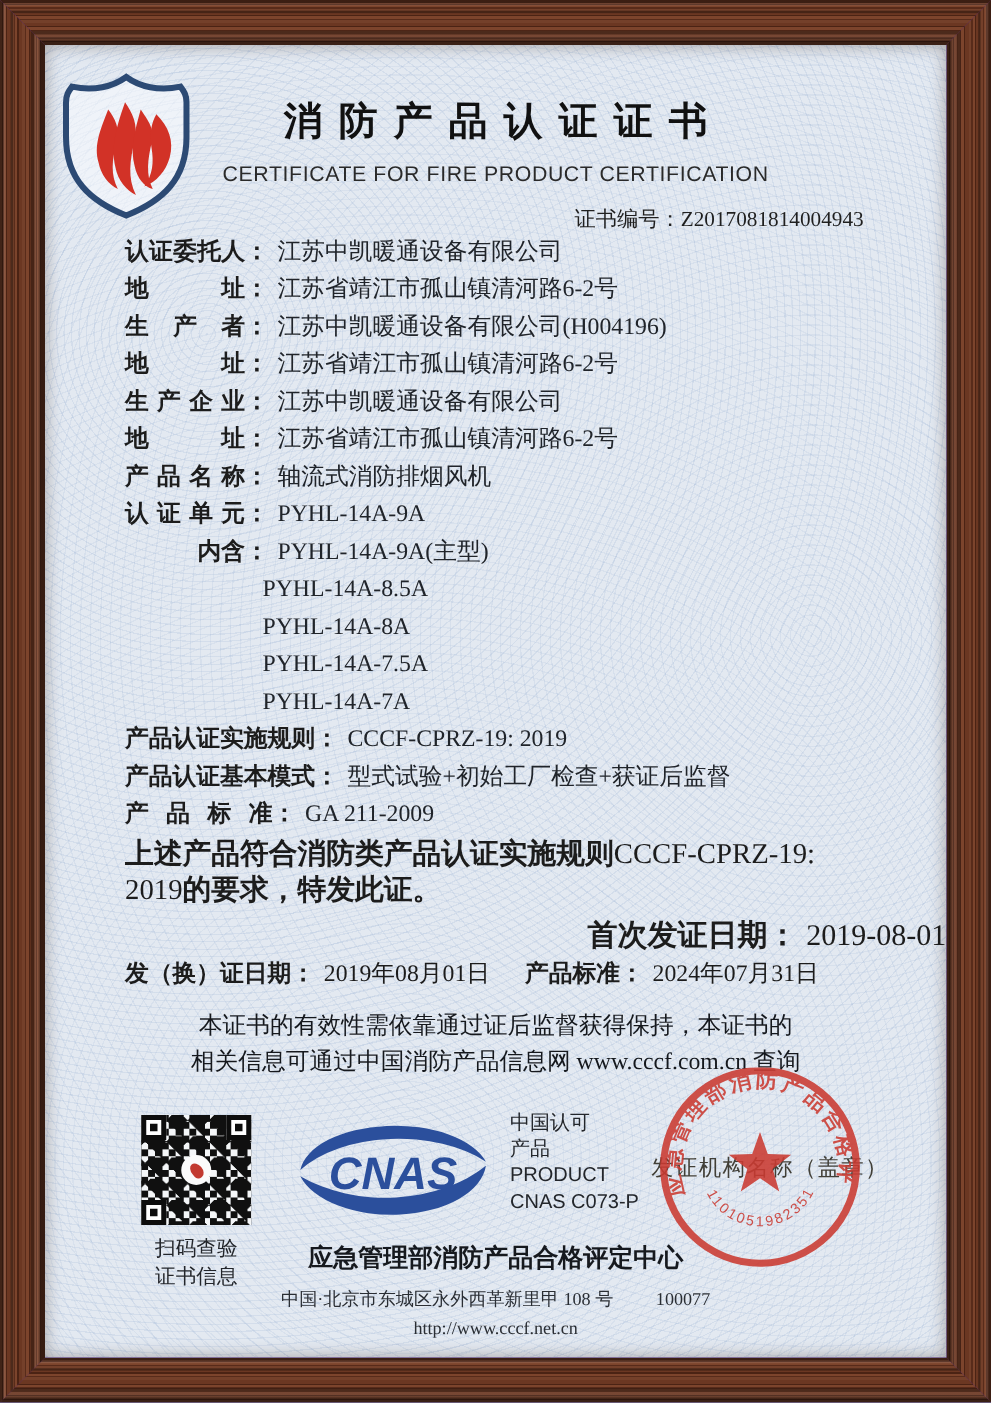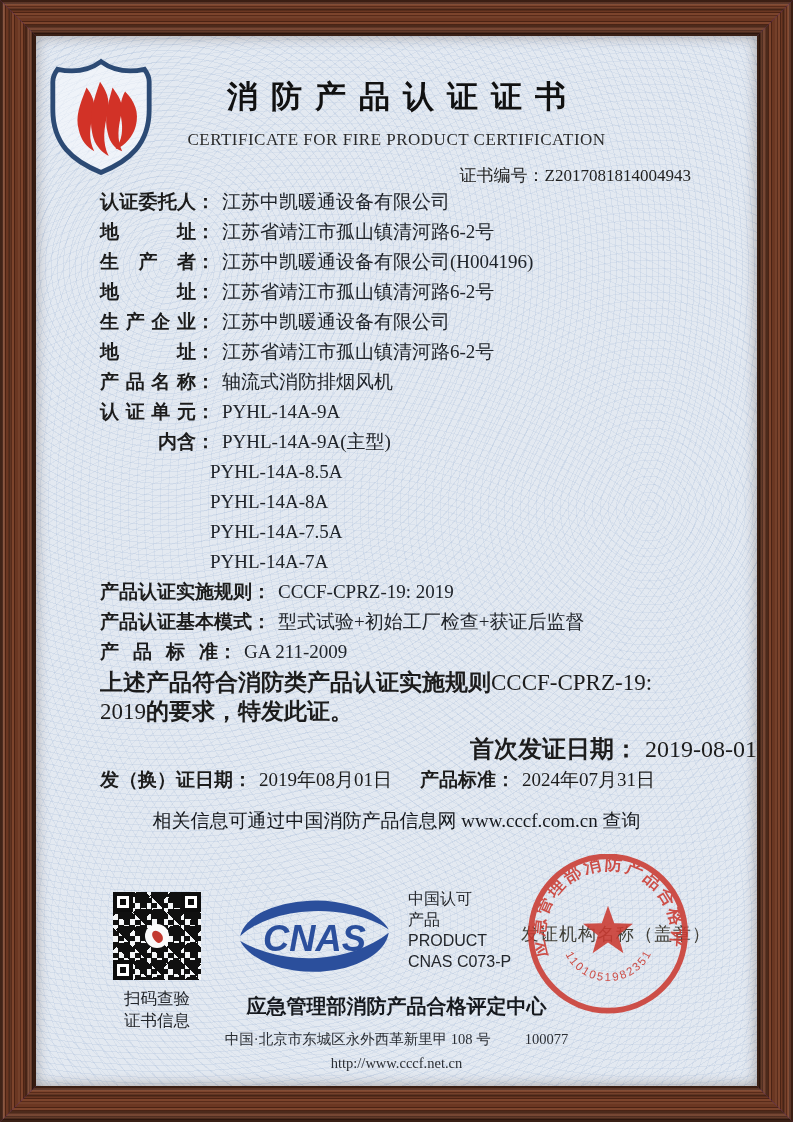--- a/index.html
+++ b/index.html
@@ -31,21 +31,21 @@
   .paper{position:absolute;left:36px;top:36px;width:721px;height:1050px;color:#1c1c1c;
     background-color:#e3e9f1;
     background-image:
       repeating-radial-gradient(circle at 18% 22%, rgba(150,175,210,.20) 0 1px, rgba(0,0,0,0) 1px 6px),
       repeating-radial-gradient(circle at 85% 45%, rgba(150,175,210,.16) 0 1px, rgba(0,0,0,0) 1px 8px),
       repeating-radial-gradient(circle at 40% 85%, rgba(150,175,210,.14) 0 1px, rgba(0,0,0,0) 1px 7px);
     box-shadow:inset 0 0 14px rgba(40,20,10,.35);}
   .logo{position:absolute;left:12px;top:20px;width:106px;height:122px;}
   .title-zh{padding-top:40px;text-align:center;font-family:"Liberation Sans","DejaVu Sans",sans-serif;
     font-weight:700;font-size:31px;letter-spacing:13px;text-indent:13px;color:#111;}
-  .title-en{margin-top:12px;text-align:center;font-family:Liberation Serif, serif;
+  .title-en{margin-top:12px;text-align:center;font-family:Liberation Sans, sans-serif;
     font-size:17px;letter-spacing:.5px;color:#2a2a2a;}
   .cert-no{margin-top:14px;padding-right:66px;text-align:right;font-size:17px;color:#1f1f1f;}
   
   .fields{padding-left:64px;font-size:19px;}
   .row{height:30px;line-height:30px;white-space:nowrap;}
   .flabel{display:inline-block;width:96px;font-family:"Liberation Sans","DejaVu Sans",sans-serif;
     font-weight:700;text-align:justify;text-align-last:justify;vertical-align:bottom;}
   .flabel.r{text-align-last:right;}
   .flabel.w{width:118px;}
   .colon{font-family:"Liberation Sans","DejaVu Sans",sans-serif;font-weight:700;margin-right:7px;}
@@ -131,20 +131,21 @@
       <div class="longrow"><span class="flabel w">产品标准</span><span class="colon">：</span><span class="fvalue">GA 211-2009</span></div>
     </div>
 
     <div class="statement"><span class="st-zh">上述产品符合消防类产品认证实施规则</span><span>CCCF-CPRZ-19: 2019</span><span class="st-zh">的要求，特发此证。</span></div>
 
     <div class="first-issue"><span class="blabel">首次发证日期</span><span class="colon">：</span><span>2019-08-01</span></div>
 
     <div class="issue-row"><span class="blabel">发（换）证日期</span><span class="colon">：</span><span>2019年08月01日</span><span class="gap28"></span><span class="blabel">产品标准</span><span class="colon">：</span><span>2024年07月31日</span></div>
 
     <div class="notice">
+      <div>本证书的有效性需依靠通过证后监督获得保持，本证书的</div>
       <div>相关信息可通过中国消防产品信息网 www.cccf.com.cn 查询</div>
     </div>
 
     <div class="qr-wrap">
       <div class="qr">
         <div class="finder fd-tl"></div>
         <div class="finder fd-tr"></div>
         <div class="finder fd-bl"></div>
         <div class="qr-center">
             <div class="qr-flame"></div>

